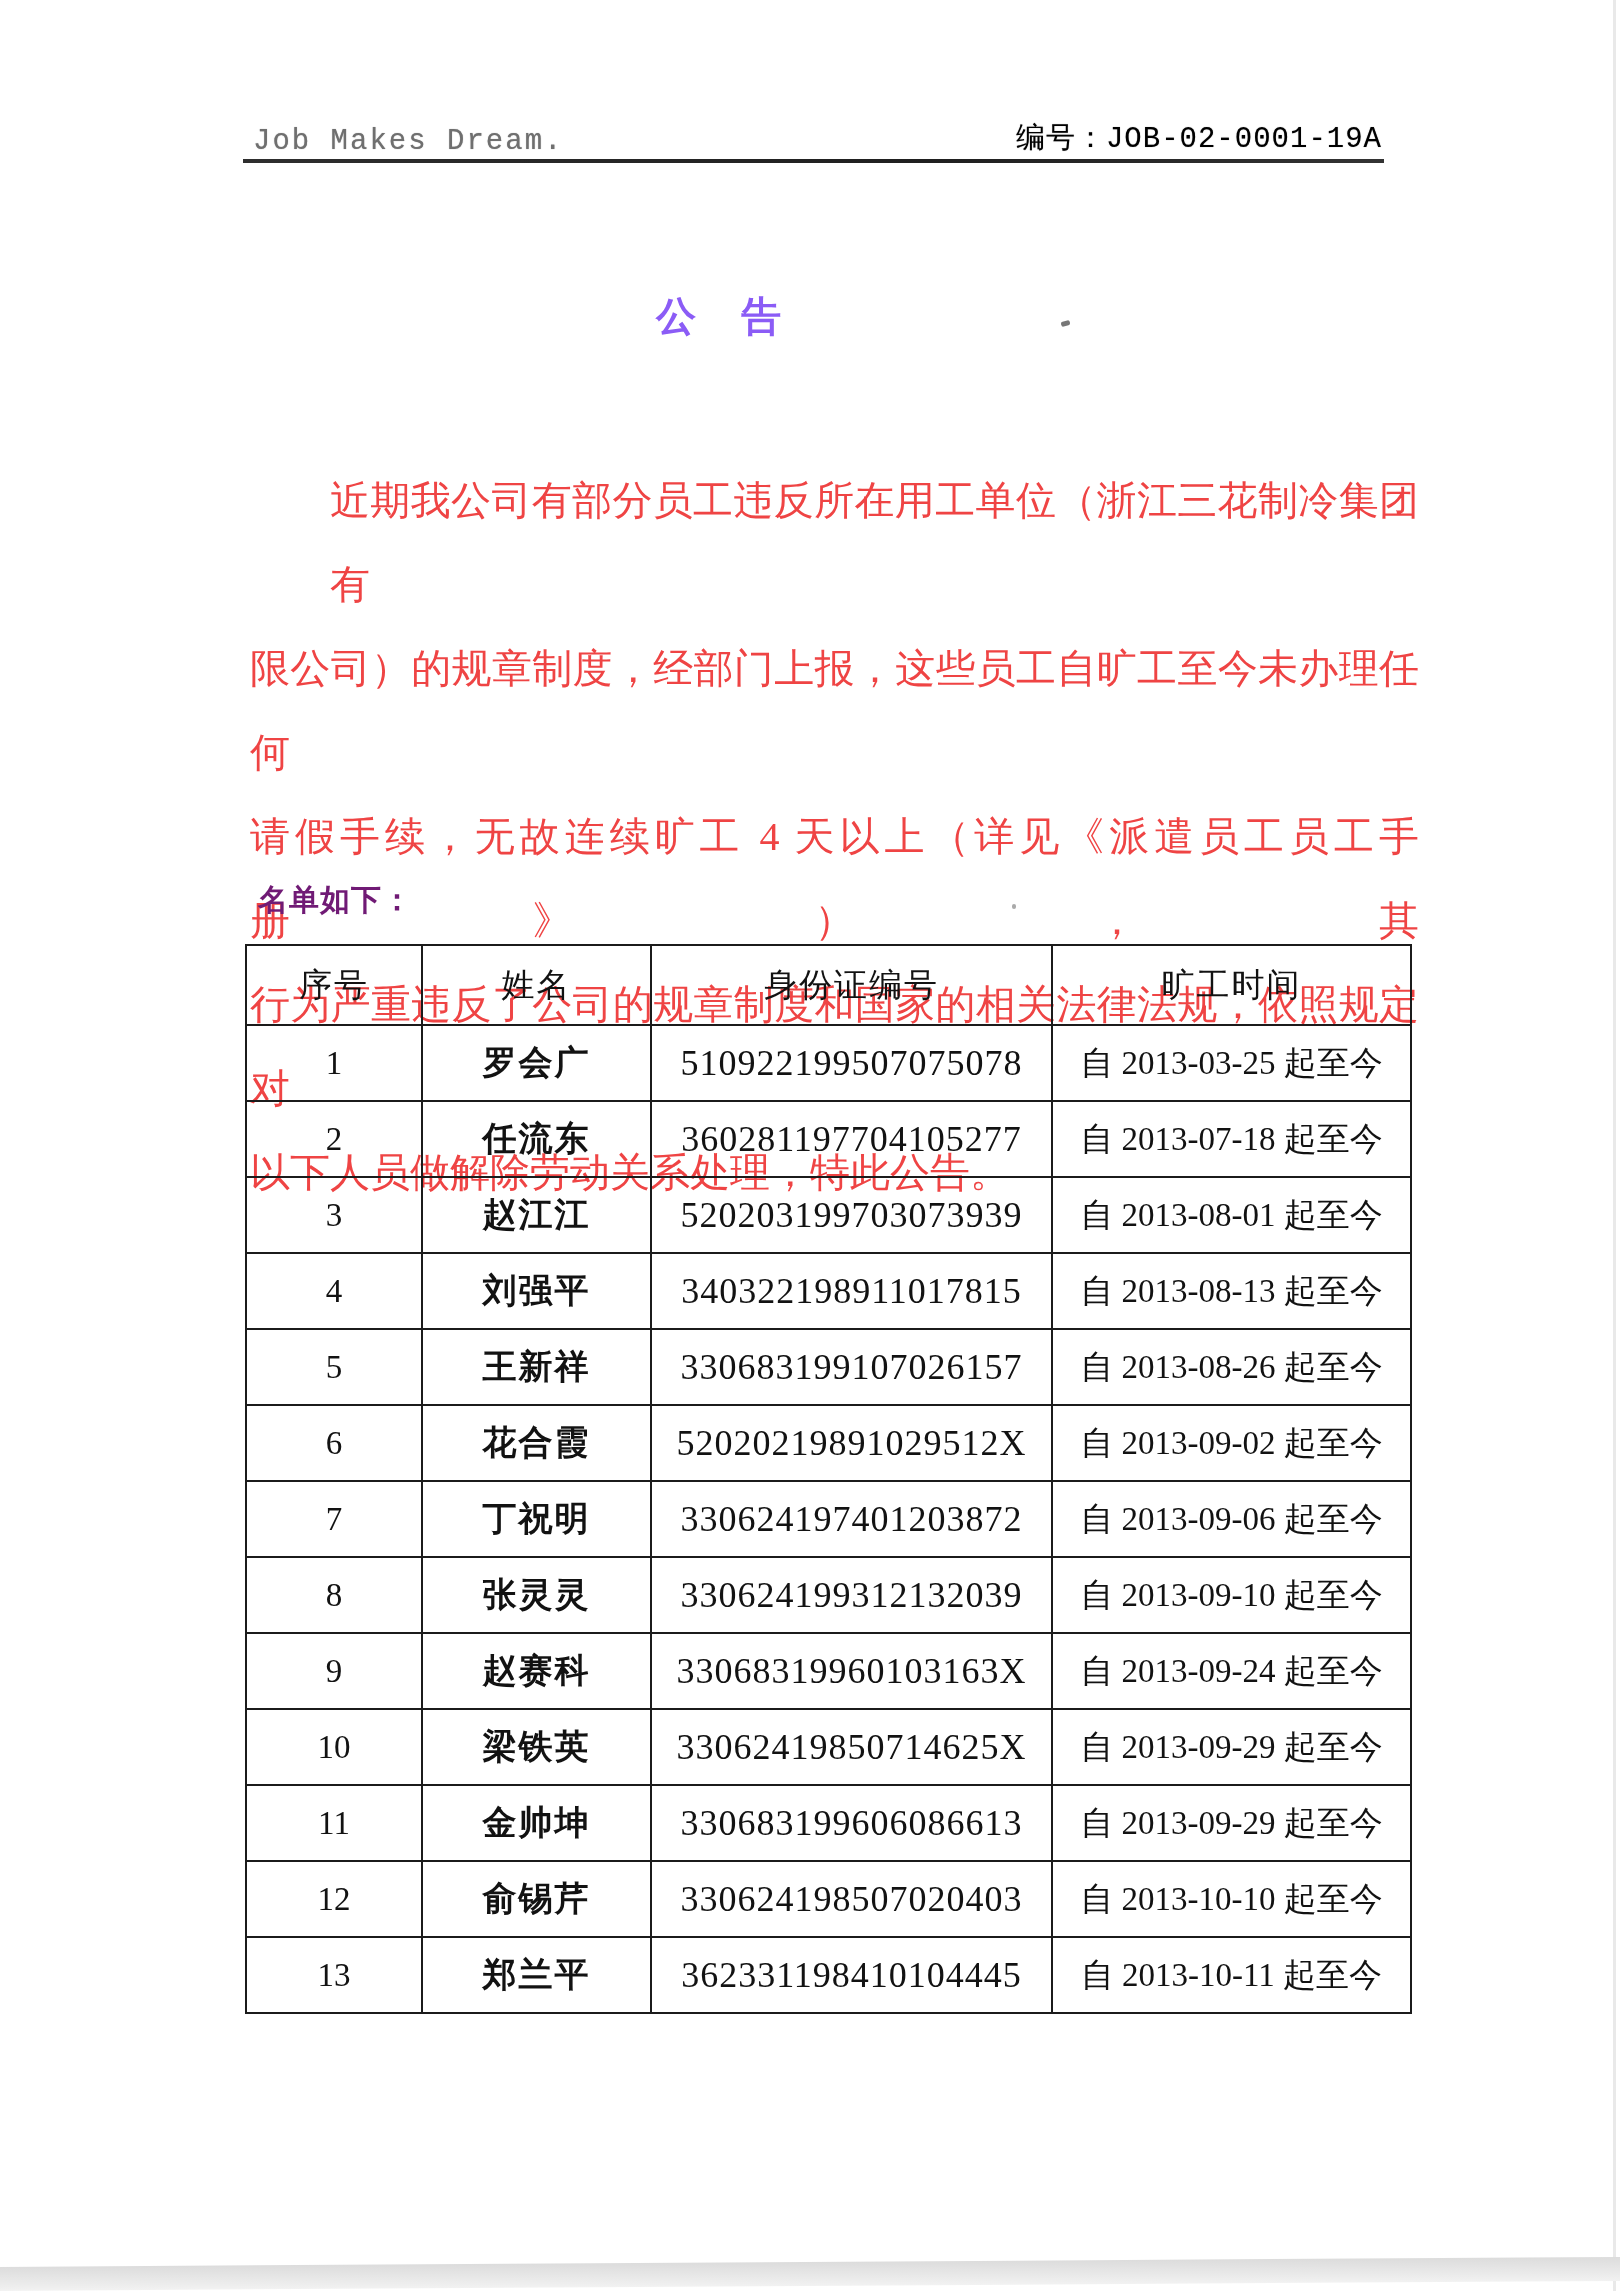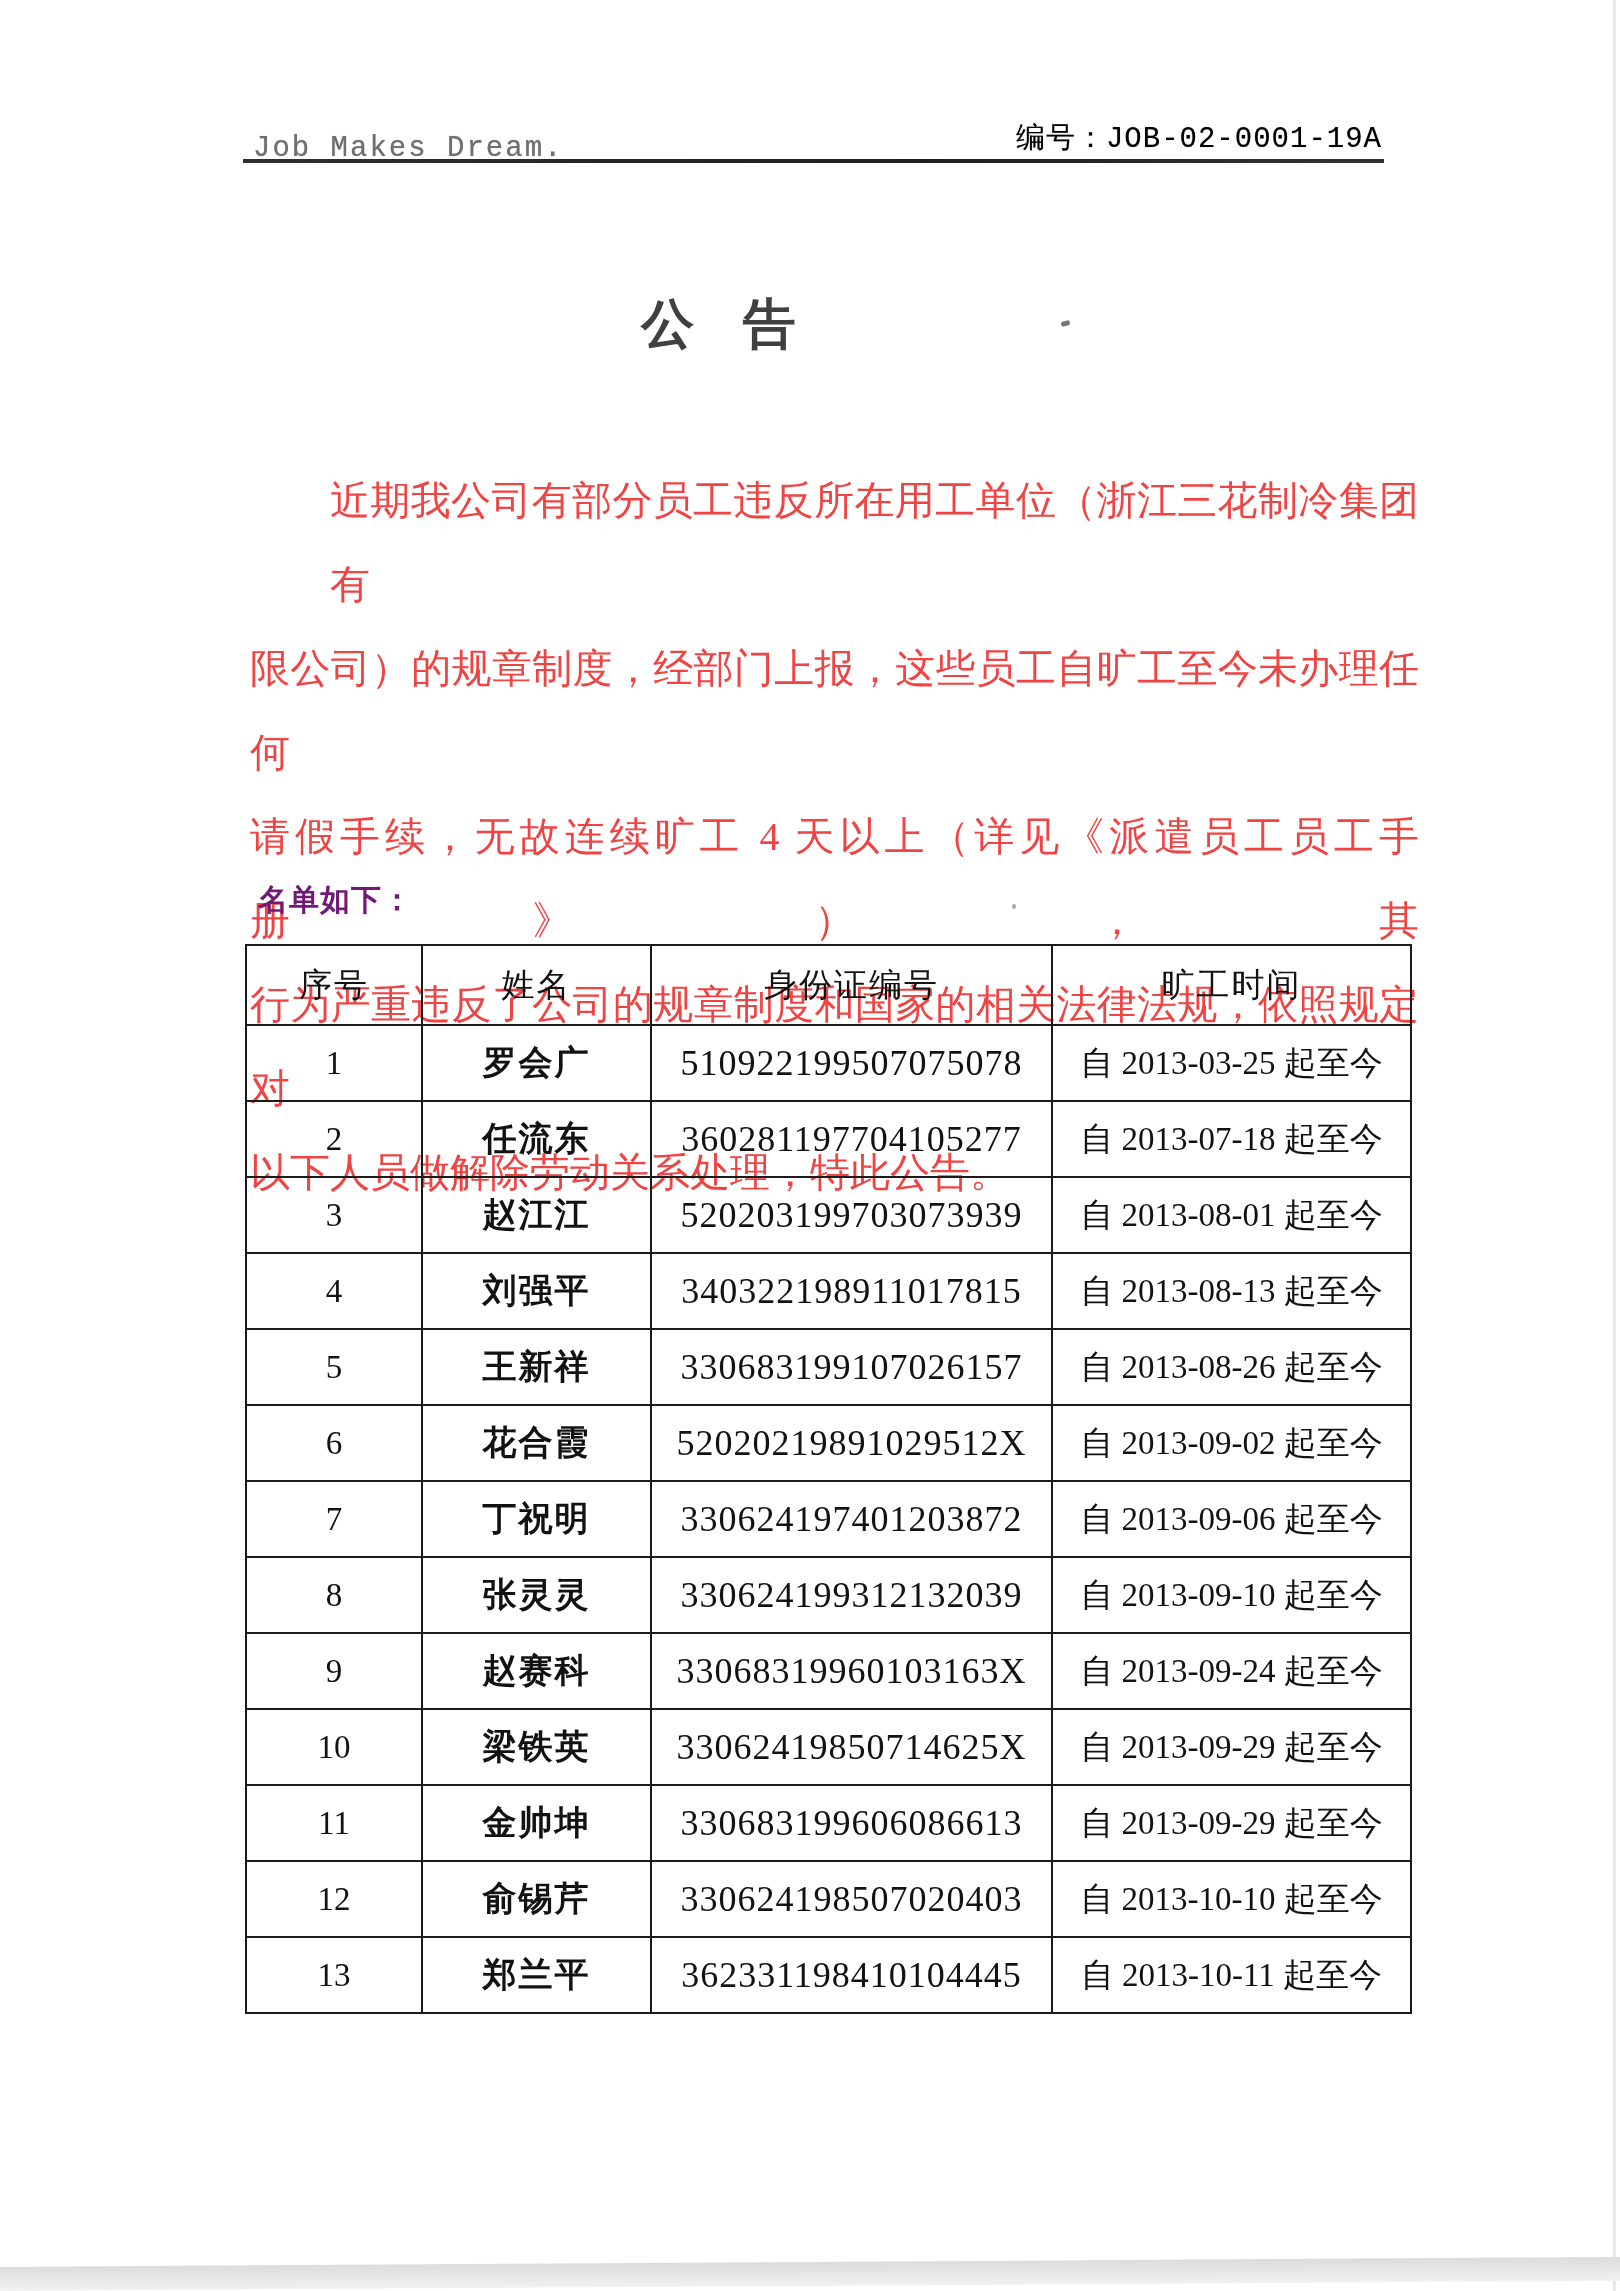--- a/index.html
+++ b/index.html
@@ -6,40 +6,40 @@
   .page{
     position:relative;
     width:1620px;height:2292px;
     background:#ffffff;
     overflow:hidden;
     font-family:"Liberation Serif","DejaVu Serif",serif;
     color:#1c1c1c;
   }
   
   .hdr-slogan{
-    position:absolute;left:253px;top:132px;
+    position:absolute;left:253px;top:125px;
     font-family:"Liberation Mono","DejaVu Sans Mono",monospace;
     font-size:29px;letter-spacing:2px;color:#6f6f6f;
     text-shadow:0 0 1px #9a9a9a;
   }
   .hdr-docno{
     position:absolute;right:238px;top:118px;
     font-family:"Liberation Mono","DejaVu Sans Mono",monospace;
     font-size:29px;letter-spacing:1px;color:#000000;
     text-shadow:0 0 1px #959595;
   }
   .hdr-rule{
     position:absolute;left:243px;top:159px;width:1141px;height:3.9px;
     background:linear-gradient(to right,#2e2e2e,#1f1f1f 60%,#333333);
   }
   
   .doc-title{
     position:absolute;left:0;top:289px;width:1441px;
     text-align:center;
-    font-size:53px;font-weight:bold;color:#404040;
+    font-size:40px;font-weight:bold;color:#8b5cf6;
     word-spacing:27.4px;letter-spacing:3.9px;
   }
   
   .body-text{
     position:absolute;left:250px;top:459px;width:1169px;
     font-size:40px;line-height:84px;color:#ef4444;
   }
   .body-text .ln{width:100%;}
   .body-text .just{text-align:justify;text-align-last:justify;}
   .body-text .indent{padding-left:80px;box-sizing:border-box;}

